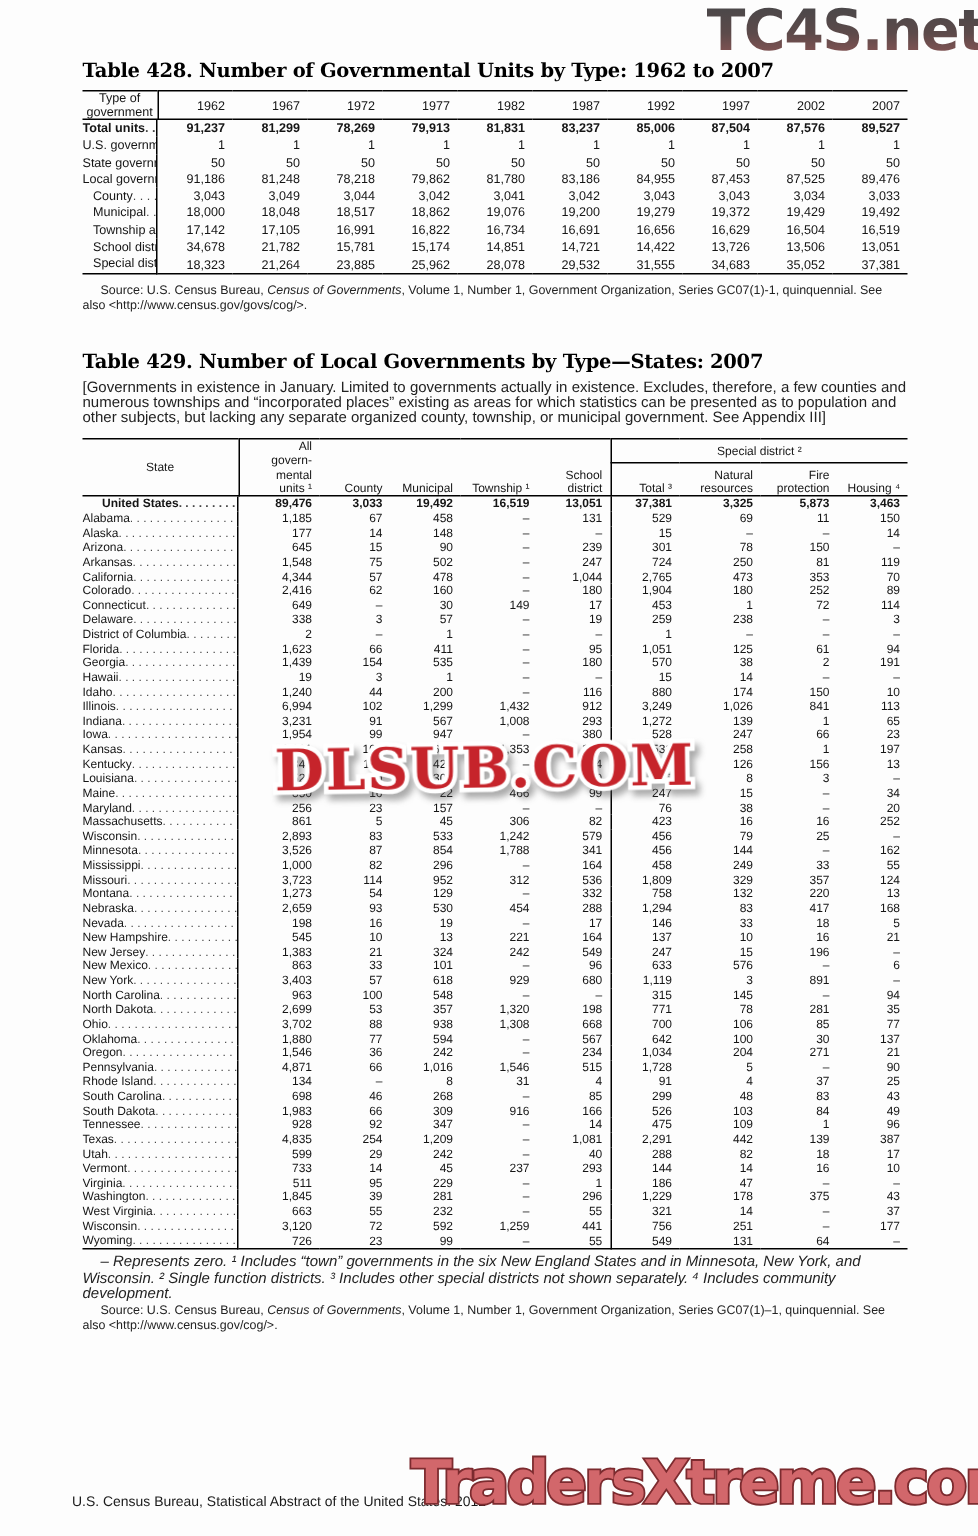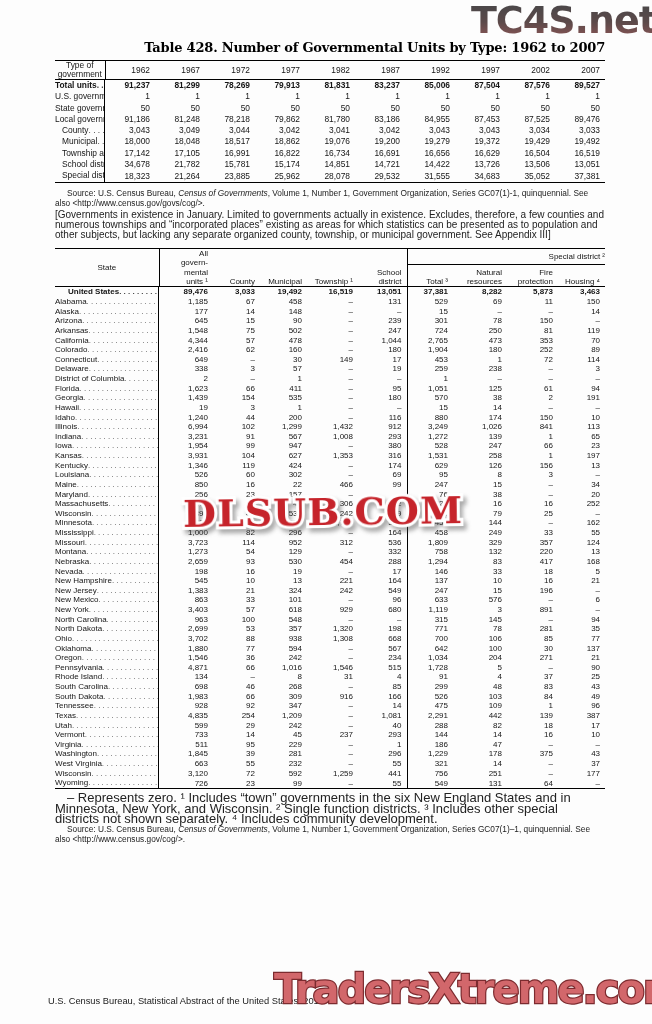--- a/index.html
+++ b/index.html
@@ -3,47 +3,47 @@
 <meta charset="utf-8">
 <style>
   html,body{margin:0;padding:0;background:#e8e8e8;}
   .page{position:relative;width:652px;height:1024px;margin:0 auto;background:#fdfdfd;
         font-family:"Liberation Sans",sans-serif;color:#151515;overflow:hidden;}
   .content{position:absolute;left:55px;width:550px;top:0;}
 
   
   .tbl-title{font-family:"DejaVu Serif",serif;font-weight:bold;font-size:13px;
              letter-spacing:-.2px;margin:0 0 5px 0;color:#000;}
-  .title428{margin-top:40px;text-align:right;}
+  .title428{margin-top:40px;}
   .title429{margin-top:25px;}
   .src{font-size:8.3px;line-height:10.2px;margin:5px 0 0 0;text-indent:12px;color:#222;}
   .src .it{font-style:italic;}
   .bracket-note{font-size:10px;line-height:10.4px;margin:1px 0 7px 0;color:#222;}
-  .footnotes{font-size:13px;line-height:10.2px;margin:4px 0 0 0;color:#222;text-indent:12px;}
+  .footnotes{font-size:10px;line-height:10.2px;margin:4px 0 0 0;color:#222;text-indent:12px;font-style:italic;}
 
   
   table{border-collapse:collapse;table-layout:fixed;width:550px;}
   th,td{padding:0;margin:0;font-weight:normal;}
   .num{text-align:right;padding-right:5px;white-space:nowrap;}
   .rule-r{border-right:1px solid #000;}
 
   
   #t428{border-top:1.4px solid #000;}
   #t428 th{font-size:8.4px;line-height:9px;height:15px;border-bottom:1px solid #000;vertical-align:middle;}
   #t428 td{font-size:8.4px;line-height:11.3px;height:11.3px;}
   #t428 tbody tr:last-child td{border-bottom:1.8px solid #000;}
   #t428 .lblh{text-align:center;}
 
   
   #t429{border-top:1.1px solid #000;}
   #t429 thead th{font-size:8px;line-height:9.4px;border-bottom:1.2px solid #000;}
   #t429 thead .h-top{height:15px;}
   #t429 thead .h-col{vertical-align:bottom;padding-bottom:0;white-space:pre-line;}
   #t429 thead .h-state{vertical-align:middle;text-align:center;}
-  #t429 thead .h-group{text-align:right;vertical-align:middle;border-bottom:1px solid #000;}
+  #t429 thead .h-group{text-align:center;vertical-align:middle;border-bottom:1px solid #000;}
   #t429 td{font-size:8px;line-height:9.62px;height:9.62px;}
   #t429 tbody tr:last-child td{border-bottom:1.6px solid #000;}
   tr.bold td{font-weight:bold;}
 
   
   .lbl{display:flex;overflow:hidden;}
   .lbl .t{white-space:nowrap;}
   .lbl .dots{flex:1;overflow:hidden;white-space:nowrap;color:#444;}
   .lbl .dots::after{content:" .\00a0.\00a0.\00a0.\00a0.\00a0.\00a0.\00a0.\00a0.\00a0.\00a0.\00a0.\00a0.\00a0.\00a0.\00a0.\00a0.\00a0.\00a0.\00a0.\00a0.\00a0.\00a0.\00a0.\00a0.";}
   .ind1 .t{padding-left:7px;}
@@ -240,20 +240,21 @@
             <td class="num">31,555</td>
             <td class="num">34,683</td>
             <td class="num">35,052</td>
             <td class="num">37,381</td>
           </tr>
         </tbody>
     </table>
 
     <p class="src"><span>Source: U.S. Census Bureau, </span><span class="it">Census of Governments</span><span>, Volume 1, Number 1, Government Organization, Series GC07(1)-1, quinquennial. See also &lt;http://www.census.gov/govs/cog/&gt;.</span></p>
 
+    <h2 class="tbl-title title429">Table 429. Number of Local Governments by Type—States: 2007</h2>
 
     <p class="bracket-note">[Governments in existence in January. Limited to governments actually in existence. Excludes, therefore, a few counties and numerous townships and “incorporated places” existing as areas for which statistics can be presented as to population and other subjects, but lacking any separate organized county, township, or municipal government. See Appendix III]</p>
 
     <table id="t429">
       <colgroup>
         <col style="width:104px">
           <col style="width:54px">
           <col style="width:47px">
         <col style="width:47px">
           <col style="width:51px">
@@ -291,21 +292,21 @@
             <td class="lbl rule-r indus">
               <span class="t">United States</span>
               <span class="dots"></span>
             </td>
             <td class="num">89,476</td>
             <td class="num">3,033</td>
             <td class="num">19,492</td>
             <td class="num">16,519</td>
             <td class="num rule-r">13,051</td>
             <td class="num">37,381</td>
-            <td class="num">8,282</td>
+            <td class="num">3,325</td>
             <td class="num">5,873</td>
             <td class="num">3,463</td>
           </tr>
           <tr>
             <td class="lbl rule-r">
               <span class="t">Alabama</span>
               <span class="dots"></span>
             </td>
             <td class="num">1,185</td>
             <td class="num">67</td>

